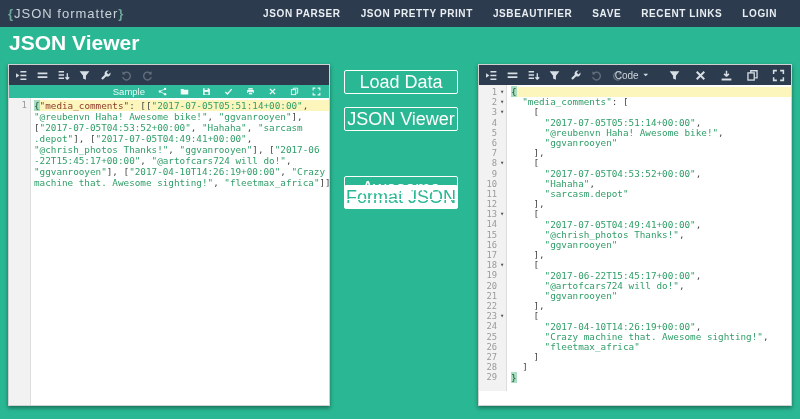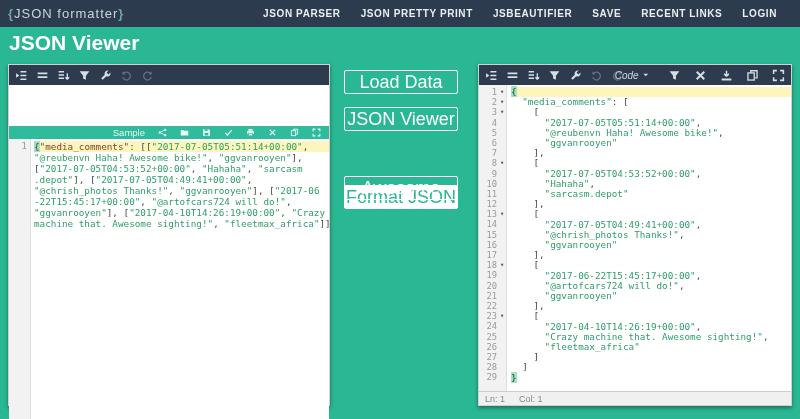--- a/index.html
+++ b/index.html
@@ -24,27 +24,27 @@
   .panel-left  { left:8px;   width:322px; height:342px; }
   .panel-right { left:478px; width:314px; height:342px; }
 
   .toolbar { height:20px; background:#2d3b4e; display:flex; align-items:center;
     padding:0 6px; position:relative; }
   .toolbar .icon { width:13px; height:13px; margin-right:8px; color:#d7dee4; cursor:pointer; }
   .toolbar .icon.dim { opacity:.32; cursor:default; }
   .icon svg { width:100%; height:100%; display:block; }
 
   .mode-dd { position:absolute; left:50%; transform:translateX(-58%); display:flex;
-    align-items:center; gap:3px; color:#cfd6dd; font-size:10px; cursor:pointer;font-style:italic; }
+    align-items:center; gap:3px; color:#cfd6dd; font-size:10px; cursor:pointer; }
   .mode-dd .icon { width:8px; height:8px; margin:0; }
   .tb-right { margin-left:auto; display:flex; align-items:center; }
   .tb-right .icon { margin-right:0; margin-left:13px; }
 
   .strip { height:13px; background:#2fbc9d; display:flex; align-items:center;
-    justify-content:flex-end; padding-right:8px; gap:13px;margin-top:41px; }
+    justify-content:flex-end; padding-right:8px; gap:13px; }
   .strip .sample { color:#eafaf4; font-size:9.5px; cursor:pointer; }
   .strip .icon { width:9px; height:9px; color:#f2fbf8; cursor:pointer; }
 
   
   .editor { display:flex; font-family:"DejaVu Sans Mono", monospace; background:#fff; cursor:text; }
   .editor-left { height:307px; }
   .editor-right { height:306px; }
 
   .gutter { background:#f2f2f2; border-right:1px solid #ddd; color:#9a9a9a;
     text-align:right; flex:0 0 auto; }
@@ -438,17 +438,13 @@
         <div class="cline"><span class="t-p">    ],</span></div>
         <div class="cline"><span class="t-p">    [</span></div>
         <div class="cline"><span class="t-s">      "2017-04-10T14:26:19+00:00"</span><span class="t-p">,</span></div>
         <div class="cline"><span class="t-s">      "Crazy machine that. Awesome sighting!"</span><span class="t-p">,</span></div>
         <div class="cline"><span class="t-s">      "fleetmax_africa"</span></div>
         <div class="cline"><span class="t-p">    ]</span></div>
         <div class="cline"><span class="t-p">  ]</span></div>
         <div class="cline"><span class="t-b">}</span></div>
       </div>
   </div>
-  <div class="statusbar">
-    <span>Ln: 1</span>
-    <span>Col: 1</span>
-  </div>
 </div>
 
 </body></html>

